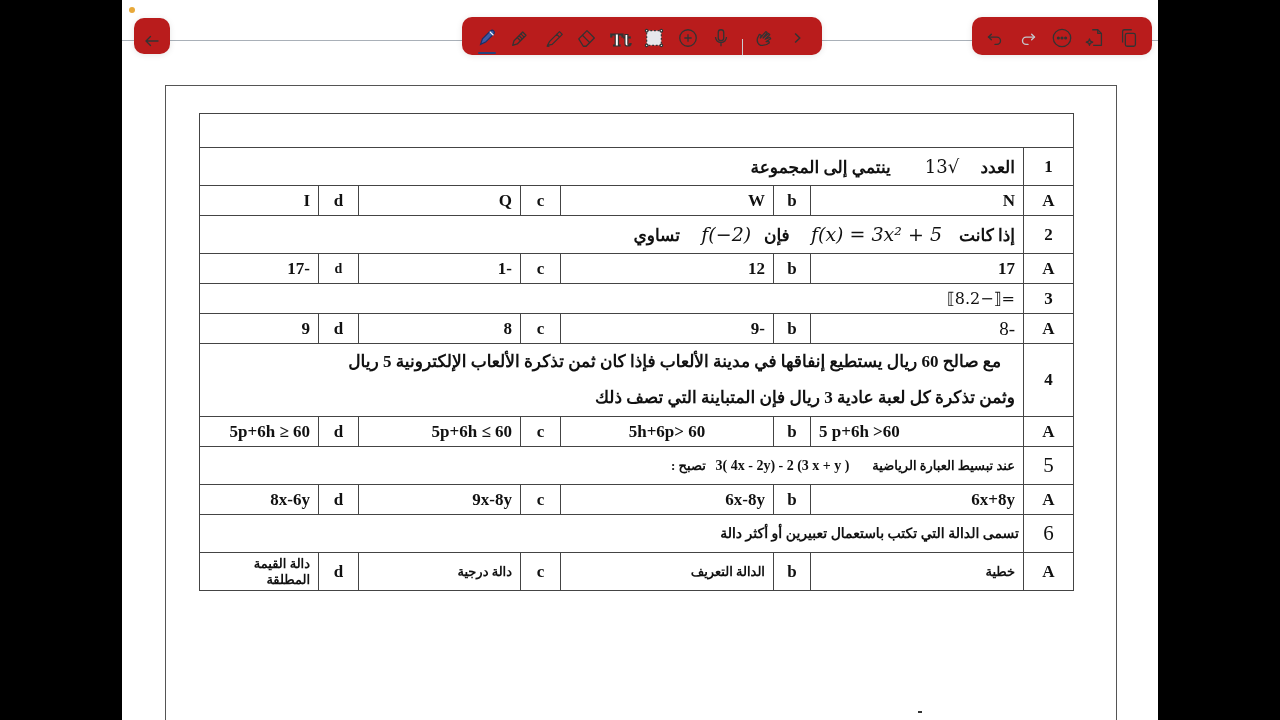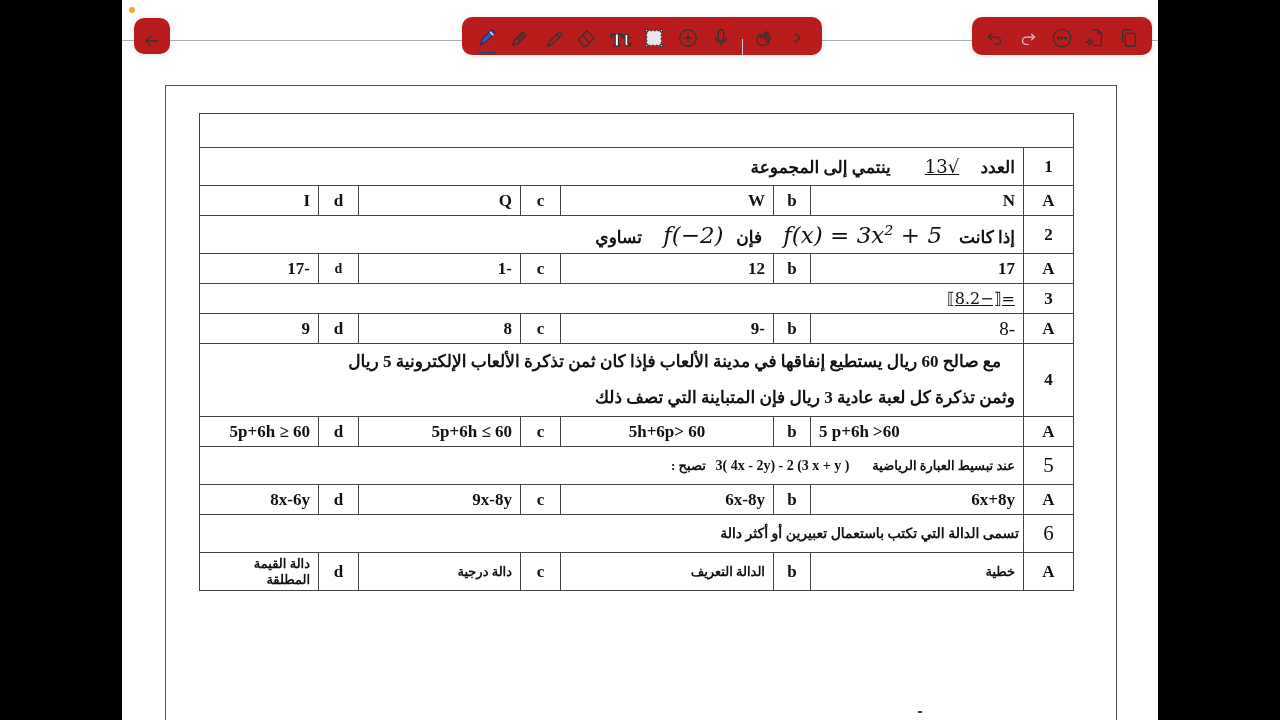--- a/index.html
+++ b/index.html
@@ -21,22 +21,22 @@
   .sep { width: 1px; height: 16px; background: #c9ccd1; margin: 0 4px; }
 
   .page { position: absolute; left: 43px; top: 85px; width: 952px; height: 650px; border: 1px solid #555; background: #fff; }
 
   table.q { position: absolute; left: 33px; top: 27px; width: 874px; border-collapse: collapse; direction: rtl; table-layout: fixed; }
   table.q td { border: 1.5px solid #444; font-family: "Liberation Serif", serif; font-weight: bold; color: #111; font-size: 17px; padding: 0 8px; height: 30px; vertical-align: middle; }
   td.num { width: 50px; text-align: center; font-size: 19px; }
   td.opt { text-align: right; }
   td.lbl { text-align: center; width: 40px; }
   .qtext { font-family: "DejaVu Sans", sans-serif; font-size: 12.5px; font-weight: normal; text-align: right; }
-  .math { font-family: "DejaVu Serif", serif; font-style: italic; font-weight: normal; font-size: 23px; }
-  .mathn { font-family: "DejaVu Serif", serif; font-weight: normal; font-size: 18px; text-decoration: underline; }
+  .math { font-family: "DejaVu Serif", serif; font-style: italic; font-weight: normal; font-size: 19px; }
+  .mathn { font-family: "DejaVu Serif", serif; font-weight: normal; font-size: 18px; }
   .q4 { font-family: "DejaVu Sans", sans-serif; font-weight: bold; font-size: 15.5px; line-height: 36px; text-align: right; }
   .big { font-size: 20px; }
 
   .second-q { position: absolute; left: 28px; top: 512px; width: 905px; direction: rtl; text-align: right; font-family: "DejaVu Sans", sans-serif; font-weight: bold; font-size: 16px; line-height: 26px; color: #111; }
   .tiny-mark { position: absolute; left: 752px; top: 625px; width: 4px; height: 2px; background: #333; }
 </style>
 </head>
 <body>
 
 <div class="app">

